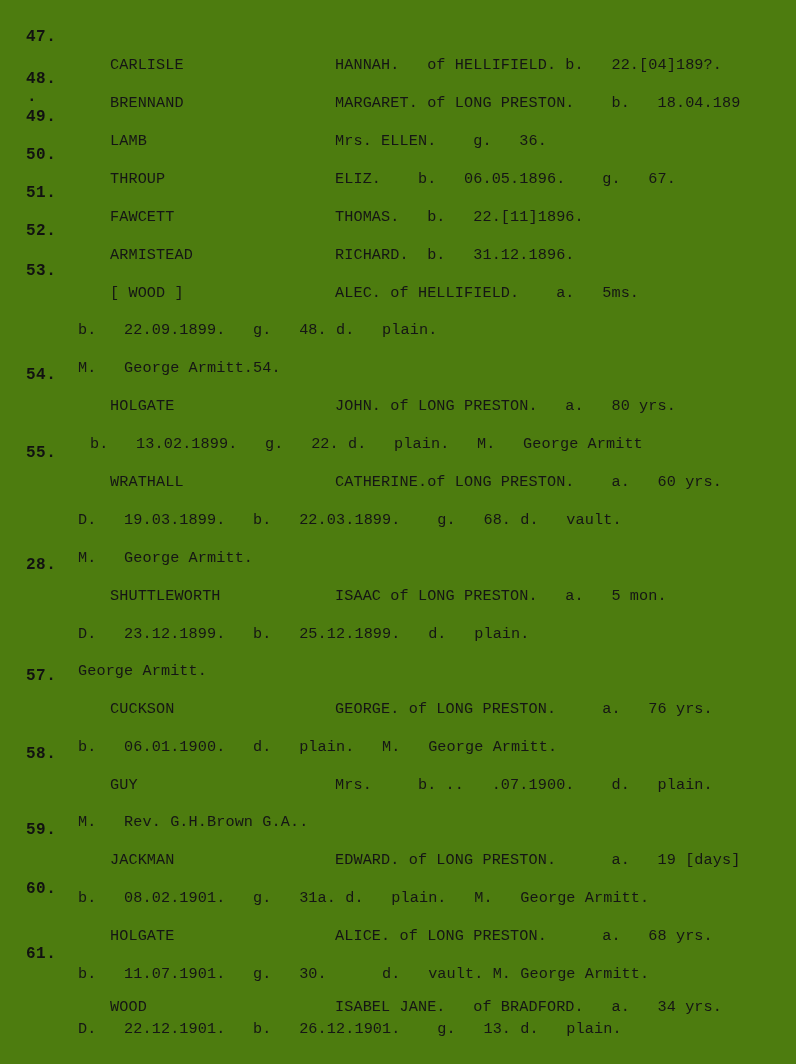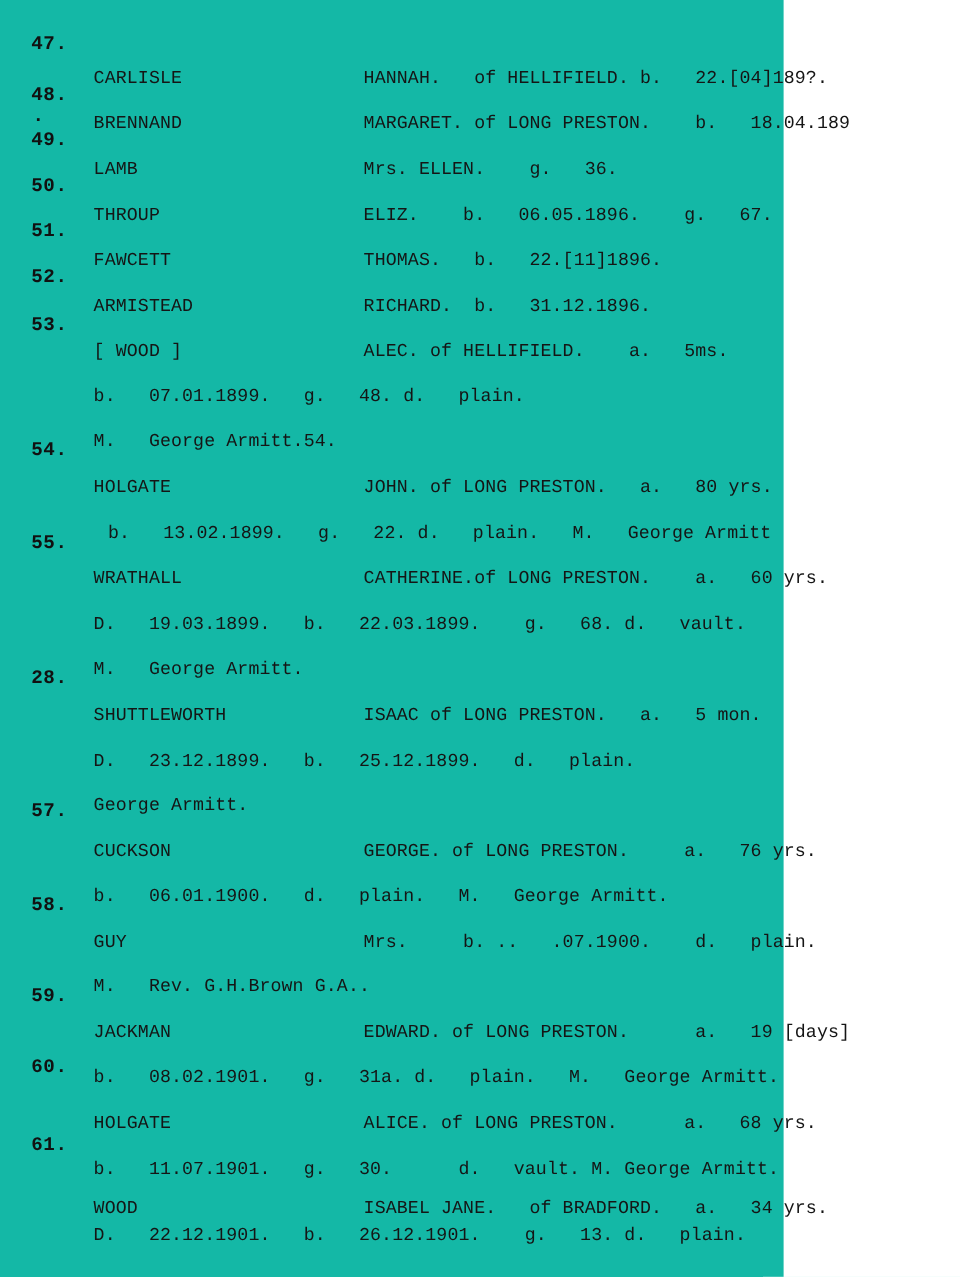--- a/index.html
+++ b/index.html
@@ -12,23 +12,23 @@
     width: 800px;
     height: 1064px;
     overflow: hidden;
     font-family: "Liberation Mono", "DejaVu Sans Mono", monospace;
     color: #141414;
     -webkit-font-smoothing: antialiased;
   }
 
   #page {
     position: relative;
-    width: 653px;
+    width: 796px;
     height: 1064px;
-    background: #14b8a6;
+    background: #4d7c0f;
   }
 
   
   .entry-no {
     position: absolute;
     left: 26px;
     font-size: 16px;
     letter-spacing: 0.5px;
     font-weight: 600;
     color: #111;
@@ -44,20 +44,21 @@
     white-space: pre;
     letter-spacing: 0.1px;
     color: #151515;
   }
   
   .col-a {
     display: inline-block;
     width: 225px;
     white-space: pre;
     overflow: visible;
+    margin-left: 32px;
   }
   .col-b {
     display: inline-block;
     white-space: pre;
   }
   
   .cont {
     white-space: pre;
   }
 
@@ -95,21 +96,21 @@
       <div class="stray-dot" style="top: 88px;">.</div>
     </div>
   <div id="lines-layer">
       <div class="line" style="top: 58px;"><span class="col-a">CARLISLE</span><span class="col-b">HANNAH.   of HELLIFIELD. b.   22.[04]189?.</span></div>
       <div class="line" style="top: 96px;"><span class="col-a">BRENNAND</span><span class="col-b">MARGARET. of LONG PRESTON.    b.   18.04.189</span></div>
       <div class="line" style="top: 134px;"><span class="col-a">LAMB</span><span class="col-b">Mrs. ELLEN.    g.   36.</span></div>
       <div class="line" style="top: 172px;"><span class="col-a">THROUP</span><span class="col-b">ELIZ.    b.   06.05.1896.    g.   67.</span></div>
       <div class="line" style="top: 210px;"><span class="col-a">FAWCETT</span><span class="col-b">THOMAS.   b.   22.[11]1896.</span></div>
       <div class="line" style="top: 248px;"><span class="col-a">ARMISTEAD</span><span class="col-b">RICHARD.  b.   31.12.1896.</span></div>
       <div class="line" style="top: 286px;"><span class="col-a">[ WOOD ]</span><span class="col-b">ALEC. of HELLIFIELD.    a.   5ms.</span></div>
-      <div class="line" style="top: 323px;"><span class="cont">b.   07.01.1899.   g.   48. d.   plain.</span></div>
+      <div class="line" style="top: 323px;"><span class="cont">b.   22.09.1899.   g.   48. d.   plain.</span></div>
       <div class="line" style="top: 361px;"><span class="cont">M.   George Armitt.54.</span></div>
       <div class="line" style="top: 399px;"><span class="col-a">HOLGATE</span><span class="col-b">JOHN. of LONG PRESTON.   a.   80 yrs.</span></div>
       <div class="line" style="top: 437px; margin-left: 12px;"><span class="cont">b.   13.02.1899.   g.   22. d.   plain.   M.   George Armitt</span></div>
       <div class="line" style="top: 475px;"><span class="col-a">WRATHALL</span><span class="col-b">CATHERINE.of LONG PRESTON.    a.   60 yrs.</span></div>
       <div class="line" style="top: 513px;"><span class="cont">D.   19.03.1899.   b.   22.03.1899.    g.   68. d.   vault.</span></div>
       <div class="line" style="top: 551px;"><span class="cont">M.   George Armitt.</span></div>
       <div class="line" style="top: 589px;"><span class="col-a">SHUTTLEWORTH</span><span class="col-b">ISAAC of LONG PRESTON.   a.   5 mon.</span></div>
       <div class="line" style="top: 627px;"><span class="cont">D.   23.12.1899.   b.   25.12.1899.   d.   plain.</span></div>
       <div class="line" style="top: 664px;"><span class="cont">George Armitt.</span></div>
       <div class="line" style="top: 702px;"><span class="col-a">CUCKSON</span><span class="col-b">GEORGE. of LONG PRESTON.     a.   76 yrs.</span></div>

